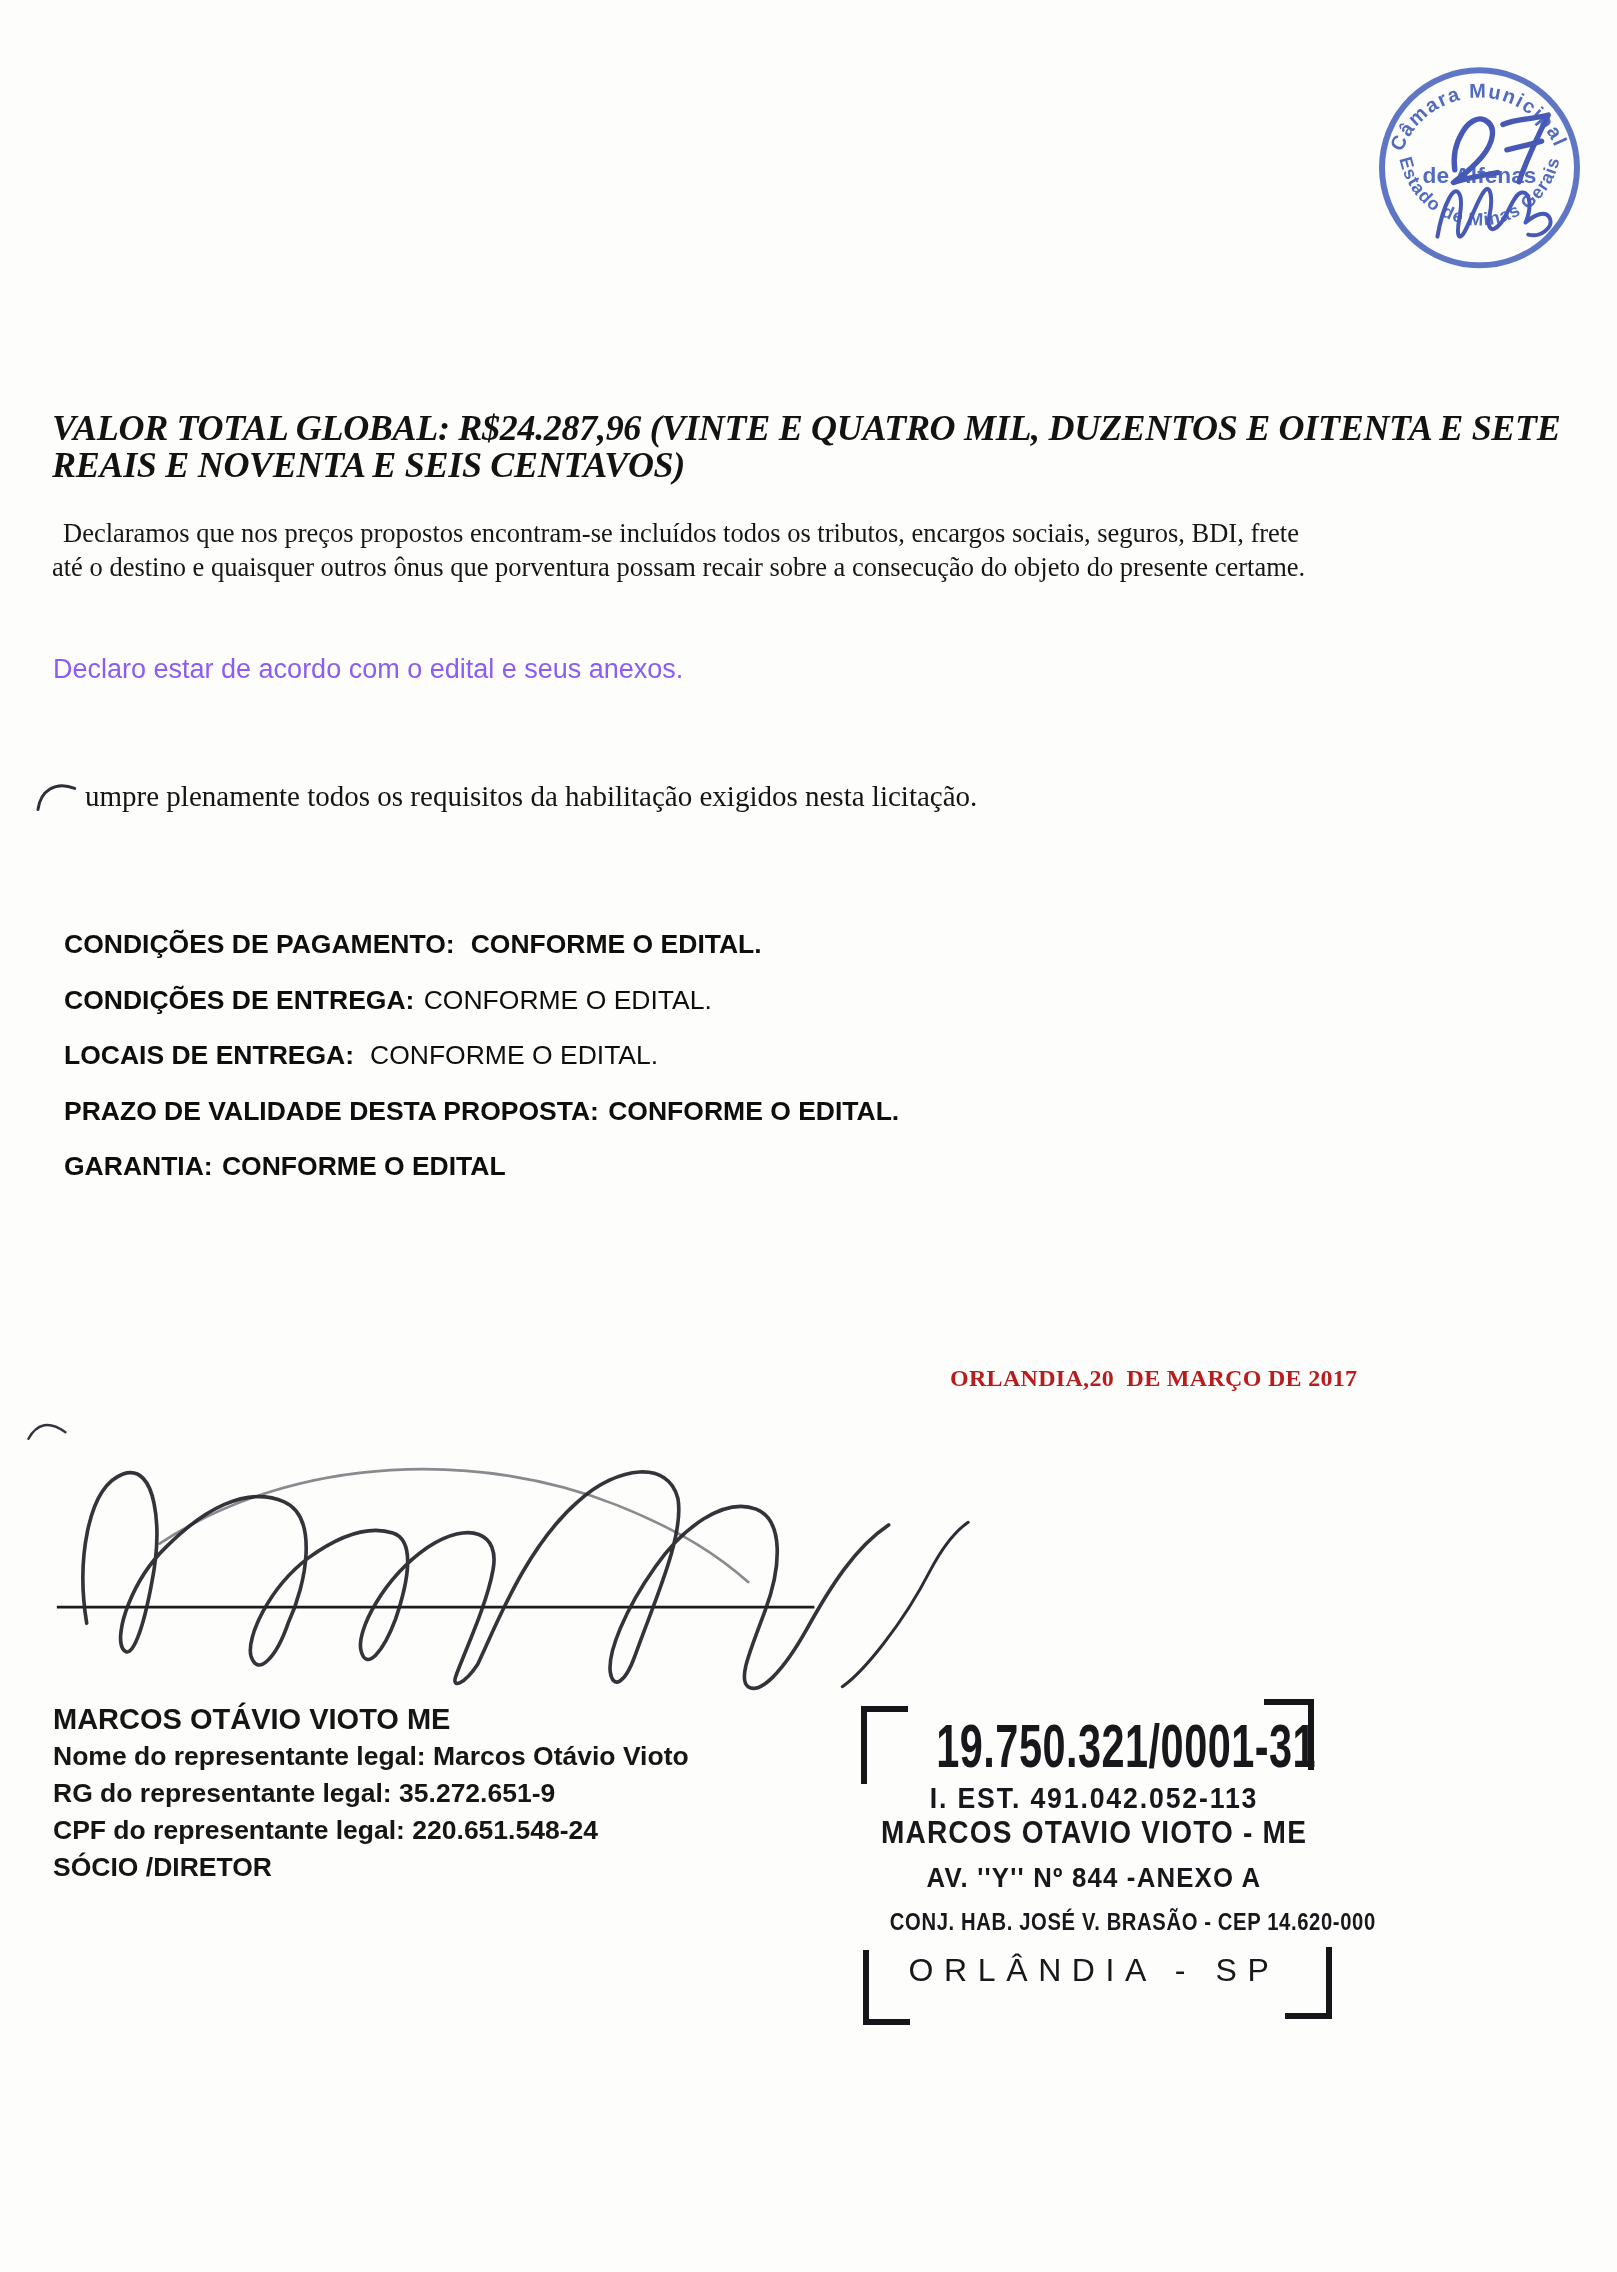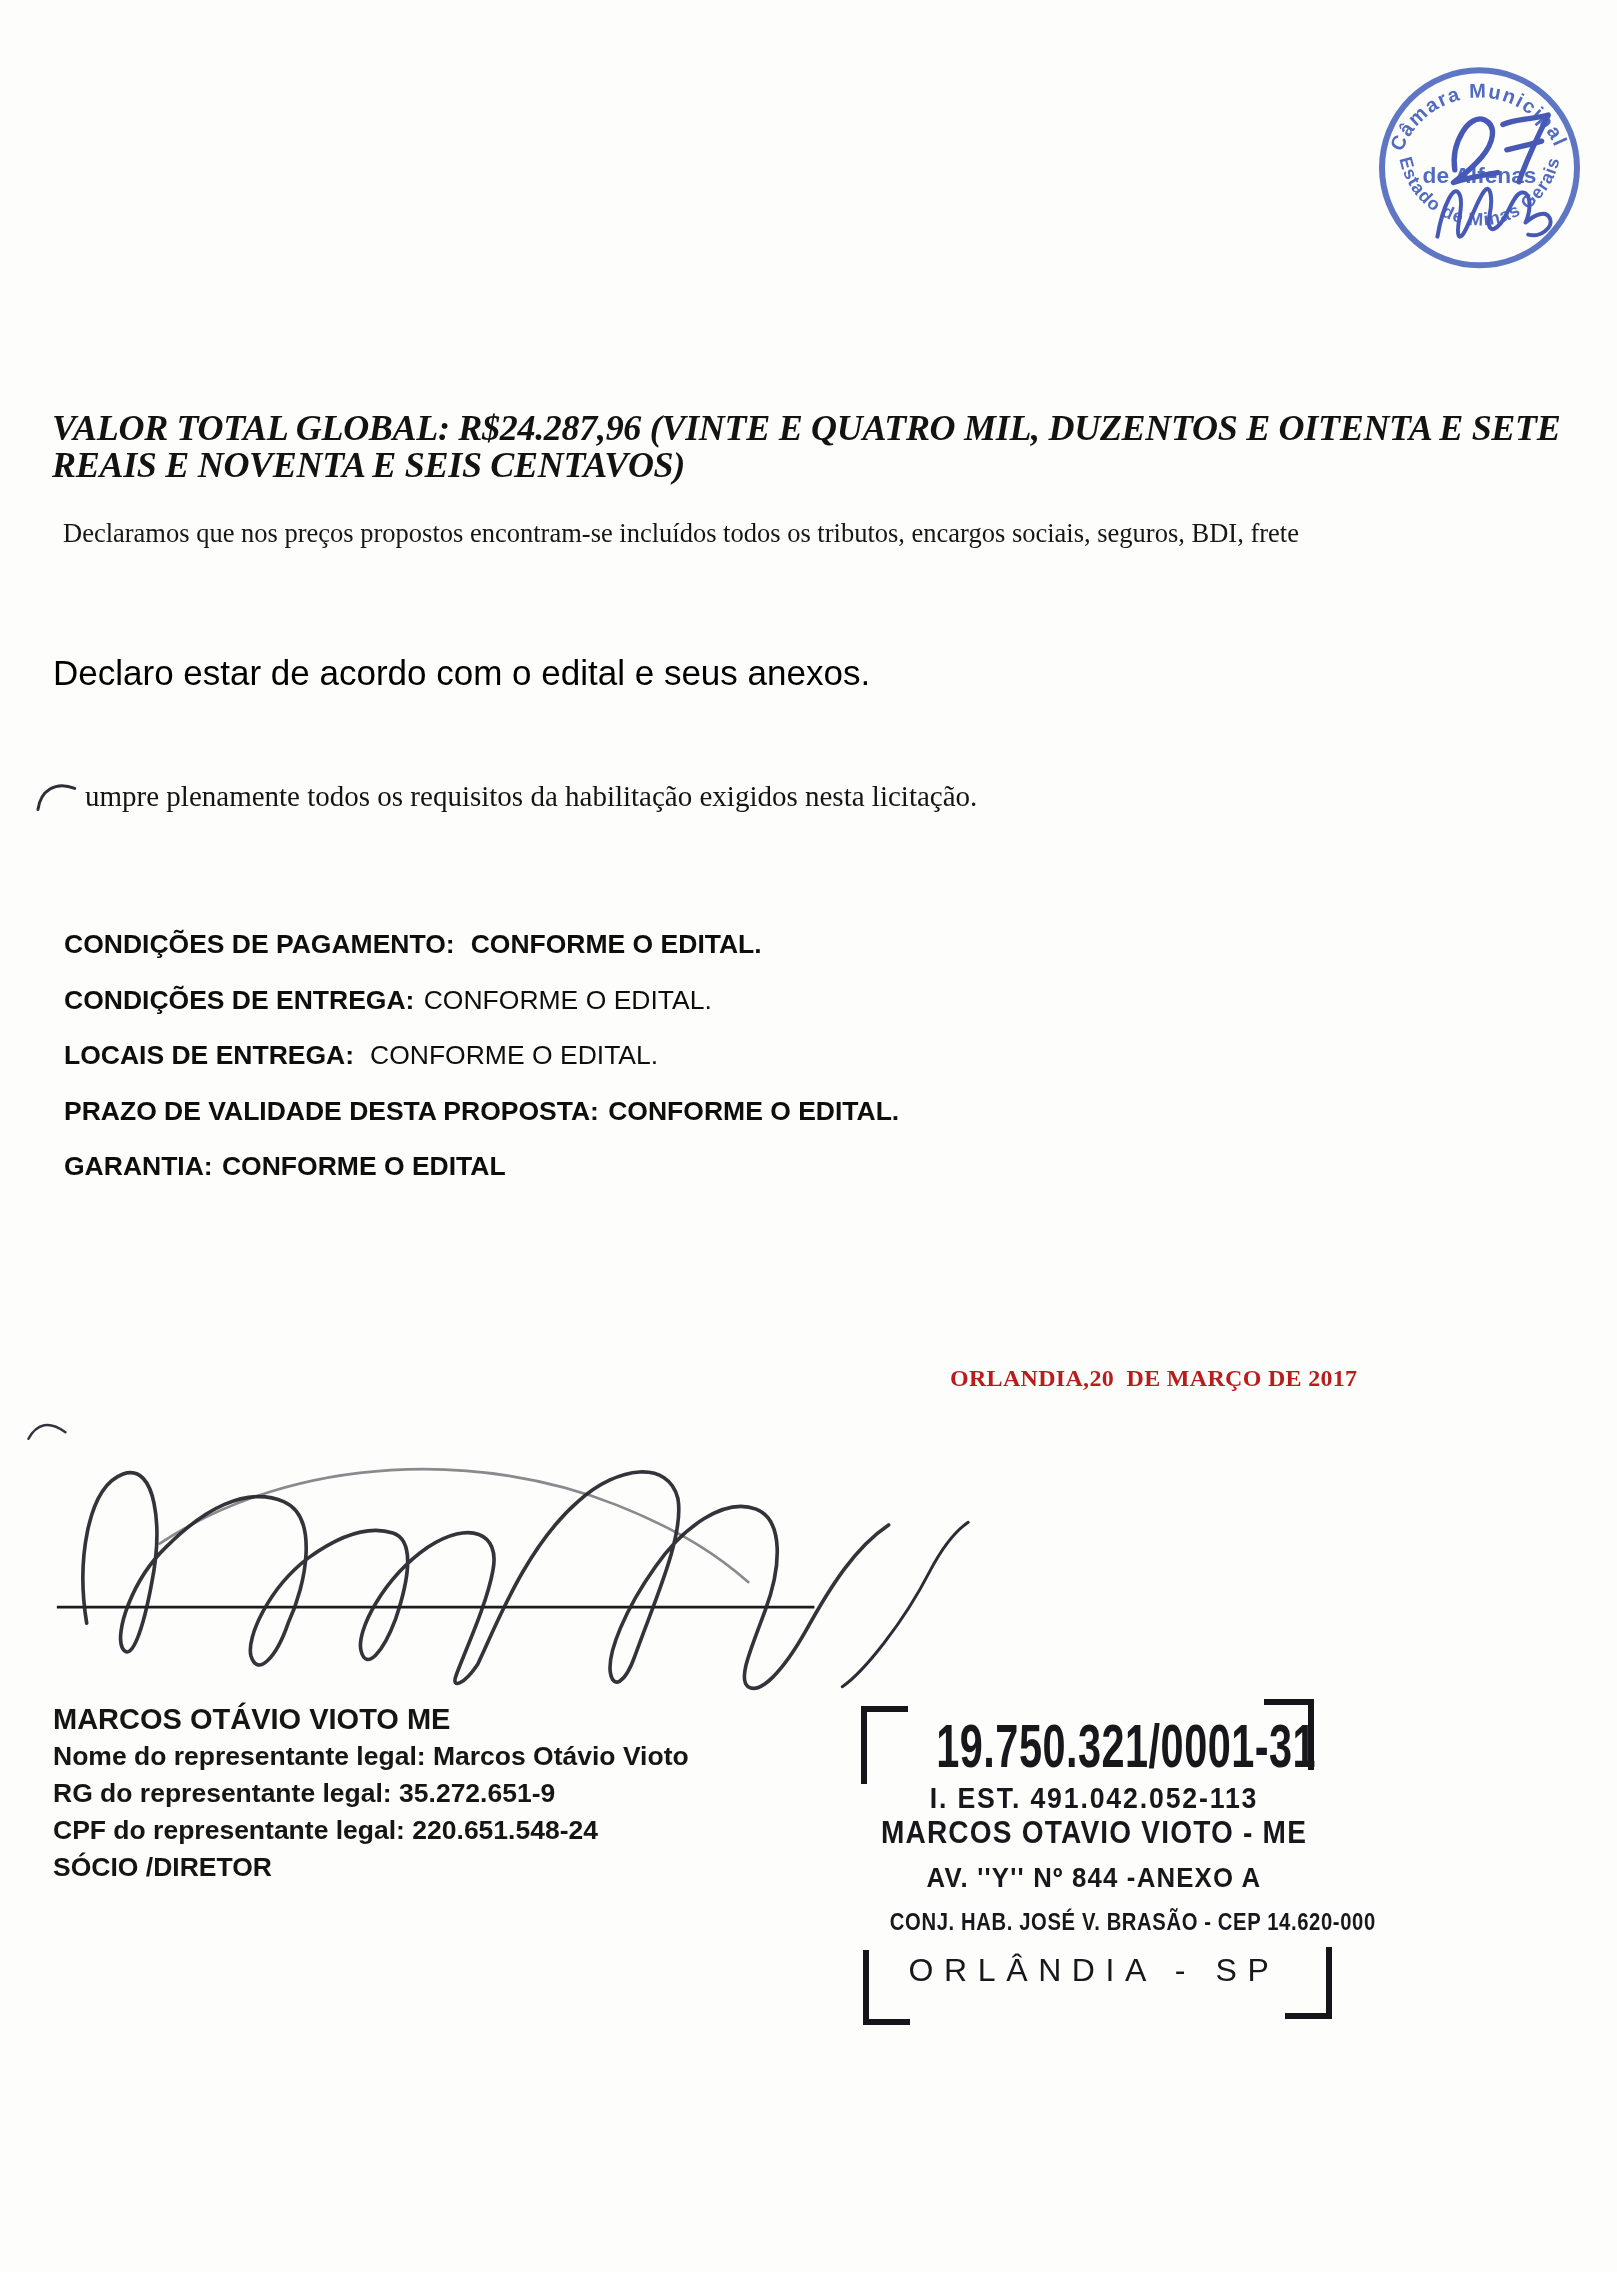--- a/index.html
+++ b/index.html
@@ -14,21 +14,21 @@
 
   
   .head-line{left:52px; font-size:36px; font-weight:700; font-style:italic; color:#131313; letter-spacing:-0.3px;}
   .hl1{top:410px;} .hl2{top:447px;}
 
   
   .para{font-size:26.5px; color:#161616;}
   .pl1{left:63px; top:520px;text-align:right;} .pl2{left:52px; top:554px;}
 
   
-  .decl-accept{left:53px; top:655px; font-size:35px; color:#000000;}
+  .decl-accept{left:53px; top:655px; font-size:27px; color:#8b5cf6;}
   .decl-sub{left:53px; top:716px; font-size:29px; color:#141414;}
   .decl-hab{left:85px; top:781px; font-size:29px; color:#141414;}
   .decl-qual{left:53px; top:858px; font-size:26px; color:#121212;}
 
   
   .cond{left:64px; font-size:26.5px; color:#0e0e0e;}
   .cond .lab{font-weight:700;}
   .c0{top:931px;} .c1{top:987px;} .c2{top:1042px;} .c3{top:1098px;} .c4{top:1153px;}
   .gap-wide{margin-left:16px;} .gap{margin-left:9.3px;}
   .vb{font-weight:700;} .vr{font-weight:400;}
@@ -86,20 +86,21 @@
       <path d="M196,130 C214,126 232,122 248,117"></path>
     </g>
 
     <path fill="none" stroke="#2d43ae" stroke-width="6" stroke-linecap="round" stroke-linejoin="round" d="M92,260 C100,214 118,176 126,199 C132,218 118,248 124,259 C132,268 148,210 162,192 C172,179 175,205 170,228 C166,248 173,256 186,241 C198,227 206,196 218,194 C232,192 233,218 224,239 C238,227 254,220 260,232 C267,246 246,262 228,257"></path>
   </svg>
 
   <div class="abs ser head-line hl1">VALOR TOTAL GLOBAL: R$24.287,96 (VINTE E QUATRO MIL, DUZENTOS E OITENTA E SETE</div>
   <div class="abs ser head-line hl2">REAIS E NOVENTA E SEIS CENTAVOS)</div>
 
   <div class="abs ser para pl1">Declaramos que nos preços propostos encontram-se incluídos todos os tributos, encargos sociais, seguros, BDI, frete</div>
+  <div class="abs ser para pl2">até o destino e quaisquer outros ônus que porventura possam recair sobre a consecução do objeto do presente certame.</div>
 
   <div class="abs san decl-accept">Declaro estar de acordo com o edital e seus anexos.</div>
   <svg class="penc" viewBox="0 0 70 60">
     <path d="M6,52 C10,24 32,8 62,20" fill="none" stroke="#2e2e38" stroke-width="4.5" stroke-linecap="round"></path>
   </svg>
   <div class="abs ser decl-hab">umpre plenamente todos os requisitos da habilitação exigidos nesta licitação.</div>
 
   <div class="abs san cond c0"><span class="lab">CONDIÇÕES DE PAGAMENTO:</span><span class="gap-wide vb">CONFORME O EDITAL.</span></div>
   <div class="abs san cond c1"><span class="lab">CONDIÇÕES DE ENTREGA:</span><span class="gap vr">CONFORME O EDITAL.</span></div>
   <div class="abs san cond c2"><span class="lab">LOCAIS DE ENTREGA:</span><span class="gap-wide vr">CONFORME O EDITAL.</span></div>

